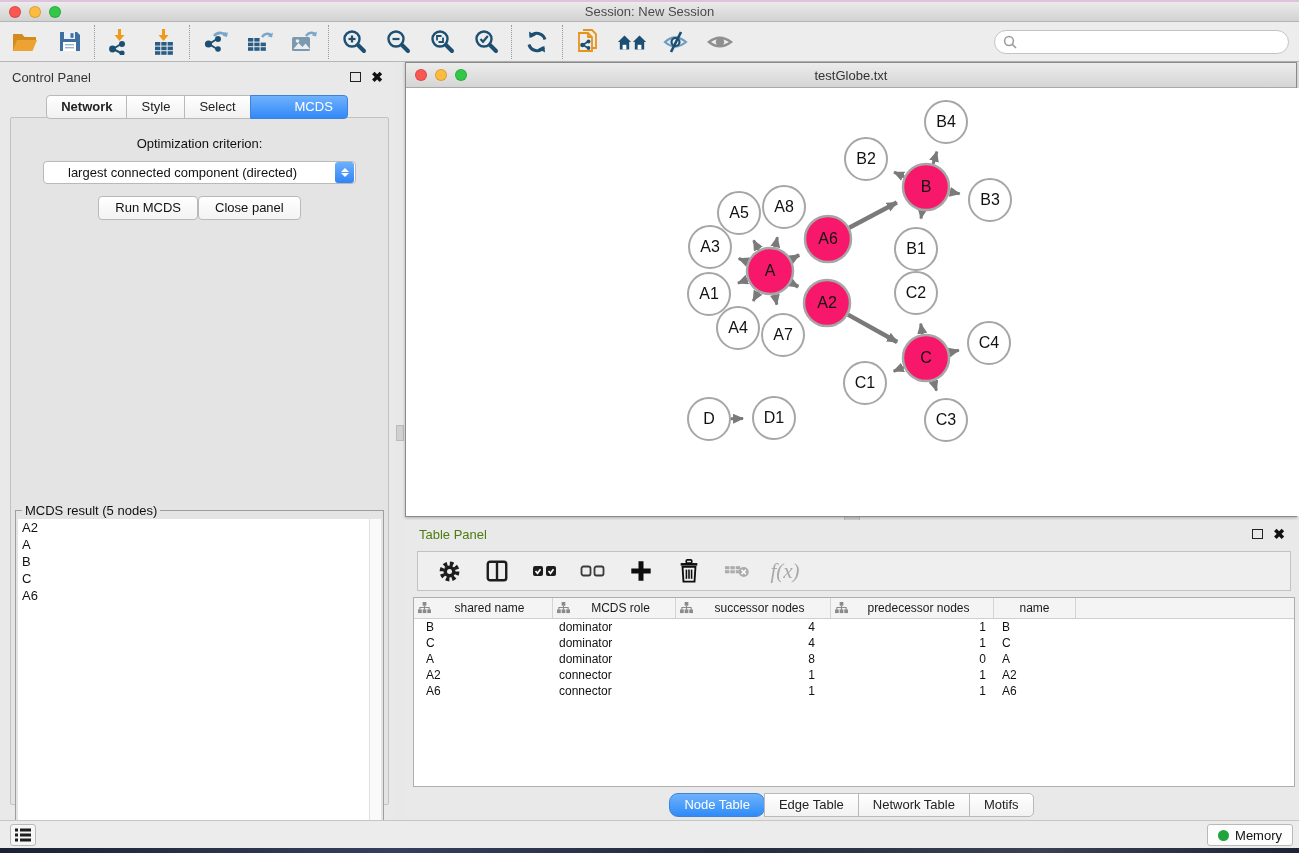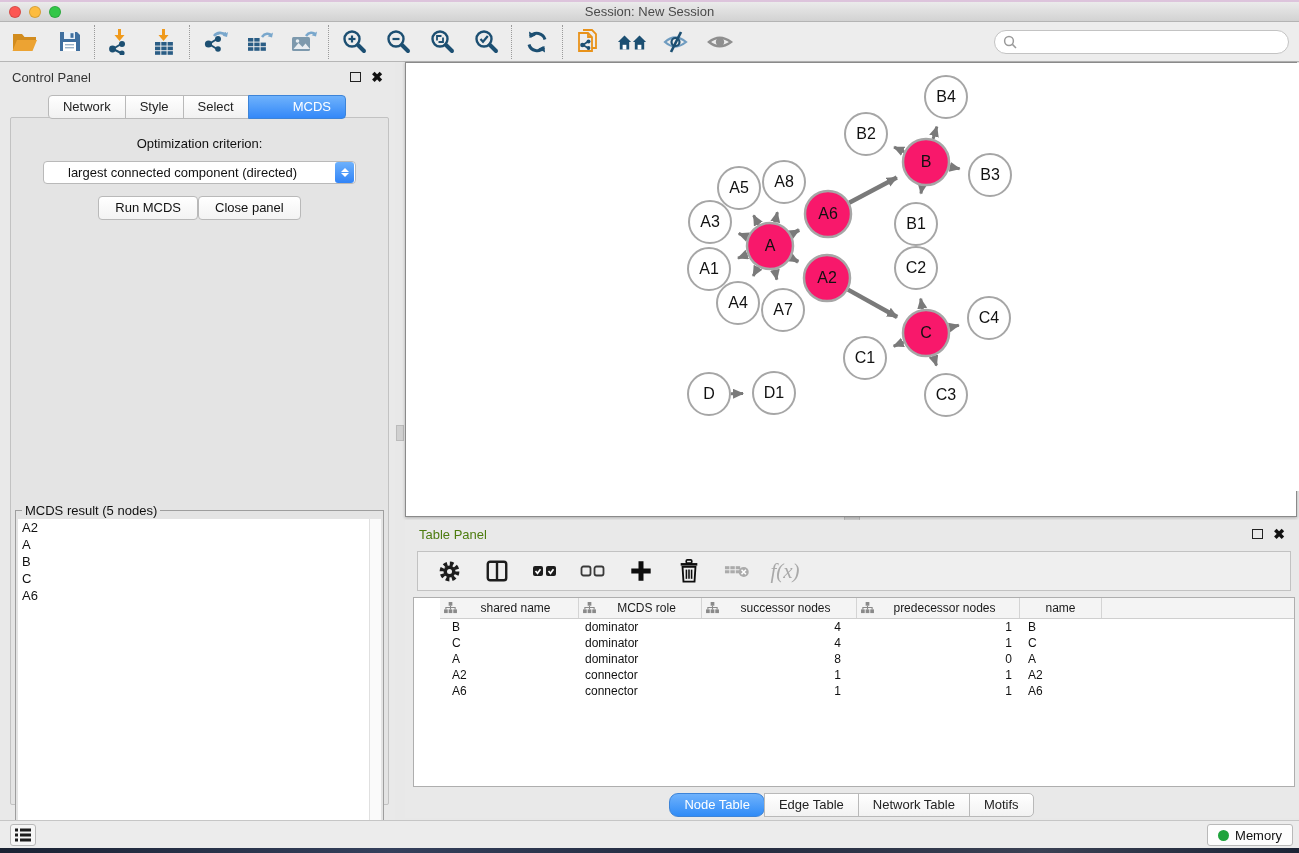--- a/index.html
+++ b/index.html
@@ -28,21 +28,21 @@
   
   .control-panel { position:absolute; left:0; top:62px; width:395px; height:758px; background:#e9e9e9; }
   .cp-header { height:26px; display:flex; align-items:center; padding:4px 12px 0 12px; }
   .cp-title { font-size:13px; color:#333; }
   .panel-ctl { margin-left:auto; display:flex; gap:10px; align-items:center; }
   .float-ico { width:11px; height:10px; border:1.6px solid #222; display:inline-block; }
   .close-ico { font-size:14px; font-weight:bold; color:#111; line-height:10px; }
   .cp-tabs { position:absolute; left:0; top:33px; width:100%; display:flex; justify-content:center; z-index:2; }
   .cp-tab { font-size:13px; color:#222; background:linear-gradient(#ffffff,#f1f1f1); border:1px solid #b9b9b9;
     padding:3px 14px 4px 14px; margin-left:-1px; }
-  .cp-tab:first-child { border-top-left-radius:4px; border-bottom-left-radius:4px; }
+  .cp-tab:first-child { border-top-left-radius:4px; border-bottom-left-radius:4px;font-weight:bold; }
   .cp-tab:last-child { border-top-right-radius:4px; border-bottom-right-radius:4px; }
   .cp-tab.active { background:linear-gradient(#6fb2fc,#3388f8); color:#fff; border-color:#3d84d8;padding-left:44px; }
   .cp-content { position:absolute; left:10px; top:55px; width:379px; height:688px;
     border:1px solid #c2c2c2; background:#e4e4e4; border-radius:2px; }
   .opt-label { text-align:center; font-size:13px; color:#111; margin-top:18px; }
   .criterion { margin:10px auto 0 auto; width:313px; height:23px; background:#fff; border:1px solid #b9b9b9;
     border-radius:4px; display:flex; align-items:center; position:relative; }
   .criterion .val { font-size:13px; color:#111; padding-left:24px; flex:1; white-space:nowrap; }
   .stepper { width:19px; height:21px; margin-right:1px; border-radius:3px;
     background:linear-gradient(#6db1fc,#3184f7); display:flex; flex-direction:column; align-items:center; justify-content:center; gap:1px; }
@@ -74,21 +74,21 @@
   .graph-node text { font-size:16px; fill:#111; text-anchor:middle; dominant-baseline:middle; font-family:"Liberation Sans",sans-serif; }
 
   
   .table-panel { position:absolute; left:405px; top:520px; width:894px; height:298px; background:#e9e9e9; }
   .tp-header { height:26px; display:flex; align-items:center; padding:2px 14px 0 14px; }
   .tp-title { font-size:13px; color:#4d7c0f; }
   .tp-toolbar { position:absolute; left:12px; top:31px; width:874px; height:40px; background:#efefef;
     border:1px solid #c2c2c2; display:flex; align-items:center; gap:22px; padding-left:18px; }
   .tp-ico { width:26px; height:26px; display:flex; align-items:center; justify-content:center; }
   .fx { font-family:"Liberation Serif", serif; font-style:italic; font-size:21px; color:#a9a9a9; }
-  .tbl { position:absolute; left:8px; top:77px; width:882px; height:190px; background:#fff; border:1px solid #aeaeae; overflow:hidden;padding-left:26px; }
+  .tbl { position:absolute; left:8px; top:77px; width:882px; height:190px; background:#fff; border:1px solid #aeaeae; overflow:hidden; }
   .tbl-header, .tbl-row { display:grid; grid-template-columns:139px 123px 155px 163px 82px 1fr; }
   .tbl-header { background:#f4f4f4; border-bottom:1px solid #cfcfcf; height:21px; }
   .th { display:flex; align-items:center; border-right:1px solid #d4d4d4; font-size:12px; color:#1a1a1a; padding:0 4px; }
   .th .lbl { flex:1; text-align:center; }
   .th svg { flex:0 0 auto; }
   .tbl-row { height:16px; }
   .td { font-size:12px; color:#111; white-space:nowrap; overflow:hidden; line-height:16px; }
   .td.c0 { padding-left:12px; } .td.c1 { padding-left:6px; }
   .td.c2 { text-align:right; padding-right:16px; } .td.c3 { text-align:right; padding-right:8px; }
   .td.c4 { padding-left:8px; }
@@ -338,20 +338,28 @@
           </div>
         <div class="result-scroll"></div>
       </div>
     </div>
   </div>
 
   <div class="vsplit-grip"></div>
   <div class="hsplit-grip"></div>
 
   <div class="netwin">
+    <div class="netwin-titlebar">
+      <div class="traffic">
+        <span class="tl red"></span>
+        <span class="tl yel"></span>
+        <span class="tl grn"></span>
+      </div>
+      <div class="title">testGlobe.txt</div>
+    </div>
     <div class="net-canvas">
       <svg id="graph" width="890" height="428" viewBox="0 0 890 428">
           <defs>
             <marker id="arrow" markerUnits="userSpaceOnUse" markerWidth="14" markerHeight="12" refX="10" refY="5" orient="auto">
               <path d="M0 0L11 5L0 10z" fill="#7a7a7a"></path>
             </marker>
           </defs>
           <line x1="352.6869454915068" y1="161.8336399518514" x2="347.61269540680377" y2="152.33988172885861" stroke="#7a7a7a" stroke-width="3" marker-end="url(#arrow)"></line>
           <line x1="369.12872509133035" y1="159.5543995824897" x2="371.3753967570316" y2="149.2839005392841" stroke="#7a7a7a" stroke-width="3" marker-end="url(#arrow)"></line>
           <line x1="341.7165594187538" y1="174.08662376750152" x2="332.782777417443" y2="170.51311096697722" stroke="#7a7a7a" stroke-width="3" marker-end="url(#arrow)"></line>

